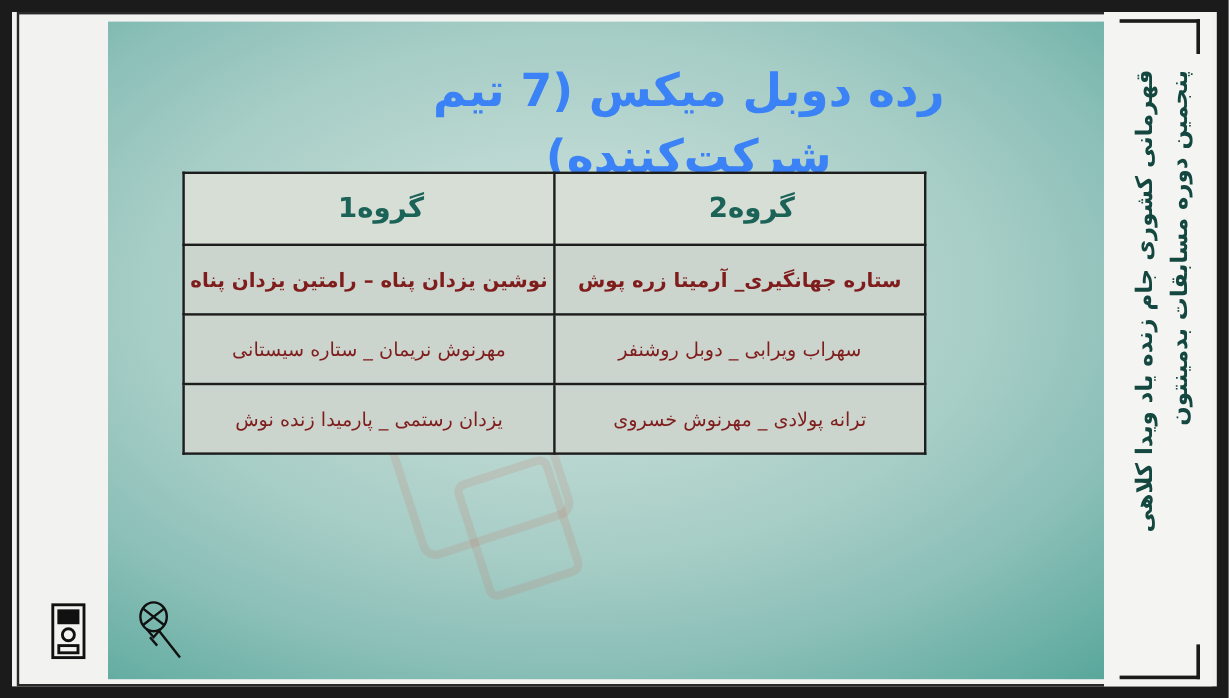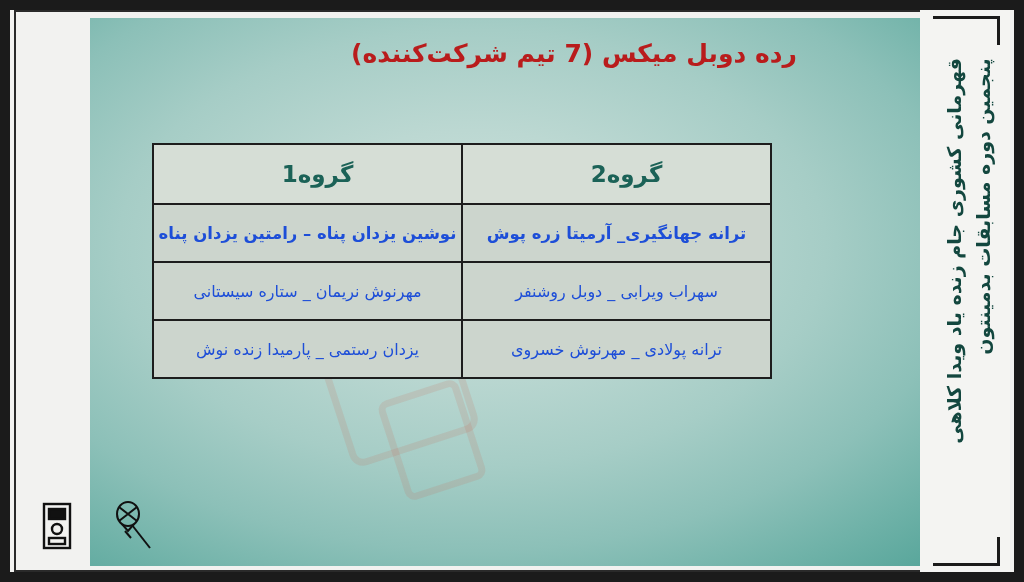--- a/index.html
+++ b/index.html
@@ -115,26 +115,26 @@
     color: #13473f;
     letter-spacing: 0.5px;
     white-space: pre-line;
     text-align: right;
   }
 
   
   .slide-title {
     position: absolute;
     right: 130px;
-    top: 36px;
+    top: 48px;
     width: 640px;
     text-align: center;
-    font-size: 25px;
-    font-weight: bold;
-    color: #b91c1c;
+    font-size: 38px;
+    font-weight: bold;
+    color: #3b82f6;
     line-height: 1.45;
     z-index: 6;
     direction: rtl;
   }
 
   
   .table-wrap {
     position: absolute;
     left: 152px;
     top: 143px;
@@ -160,21 +160,21 @@
     height: 56px;
     font-size: 23px;
     font-weight: bold;
     color: #1b6257;
     background: #d6ded6;
     padding-left: 21px;
   }
   table.match-table td {
     height: 52px;
     font-size: 16px;
-    color: #1d4ed8;
+    color: #7f1d1d;
     background: #ccd5cd;
     padding: 2px 4px;
   }
   table.match-table td.bold-row {
     font-weight: bold;
     font-size: 16.5px;
   }
   table.match-table td.blank {
     background: #000000;
   }
@@ -224,21 +224,21 @@
   <div class="table-wrap">
     <table class="match-table">
       <thead>
         <tr>
           <th>گروه2</th>
           <th>گروه1</th>
         </tr>
       </thead>
       <tbody>
         <tr>
-          <td class="bold-row">ترانه جهانگیری_ آرمیتا زره پوش</td>
+          <td class="bold-row">ستاره جهانگیری_ آرمیتا زره پوش</td>
           <td class="bold-row">نوشین یزدان پناه – رامتین یزدان پناه</td>
         </tr>
         <tr>
           <td>سهراب ویرابی _ دوبل روشنفر</td>
           <td>مهرنوش نریمان _ ستاره سیستانی</td>
         </tr>
         <tr>
           <td>ترانه پولادی _ مهرنوش خسروی</td>
           <td>یزدان رستمی _ پارمیدا زنده نوش</td>
         </tr>

